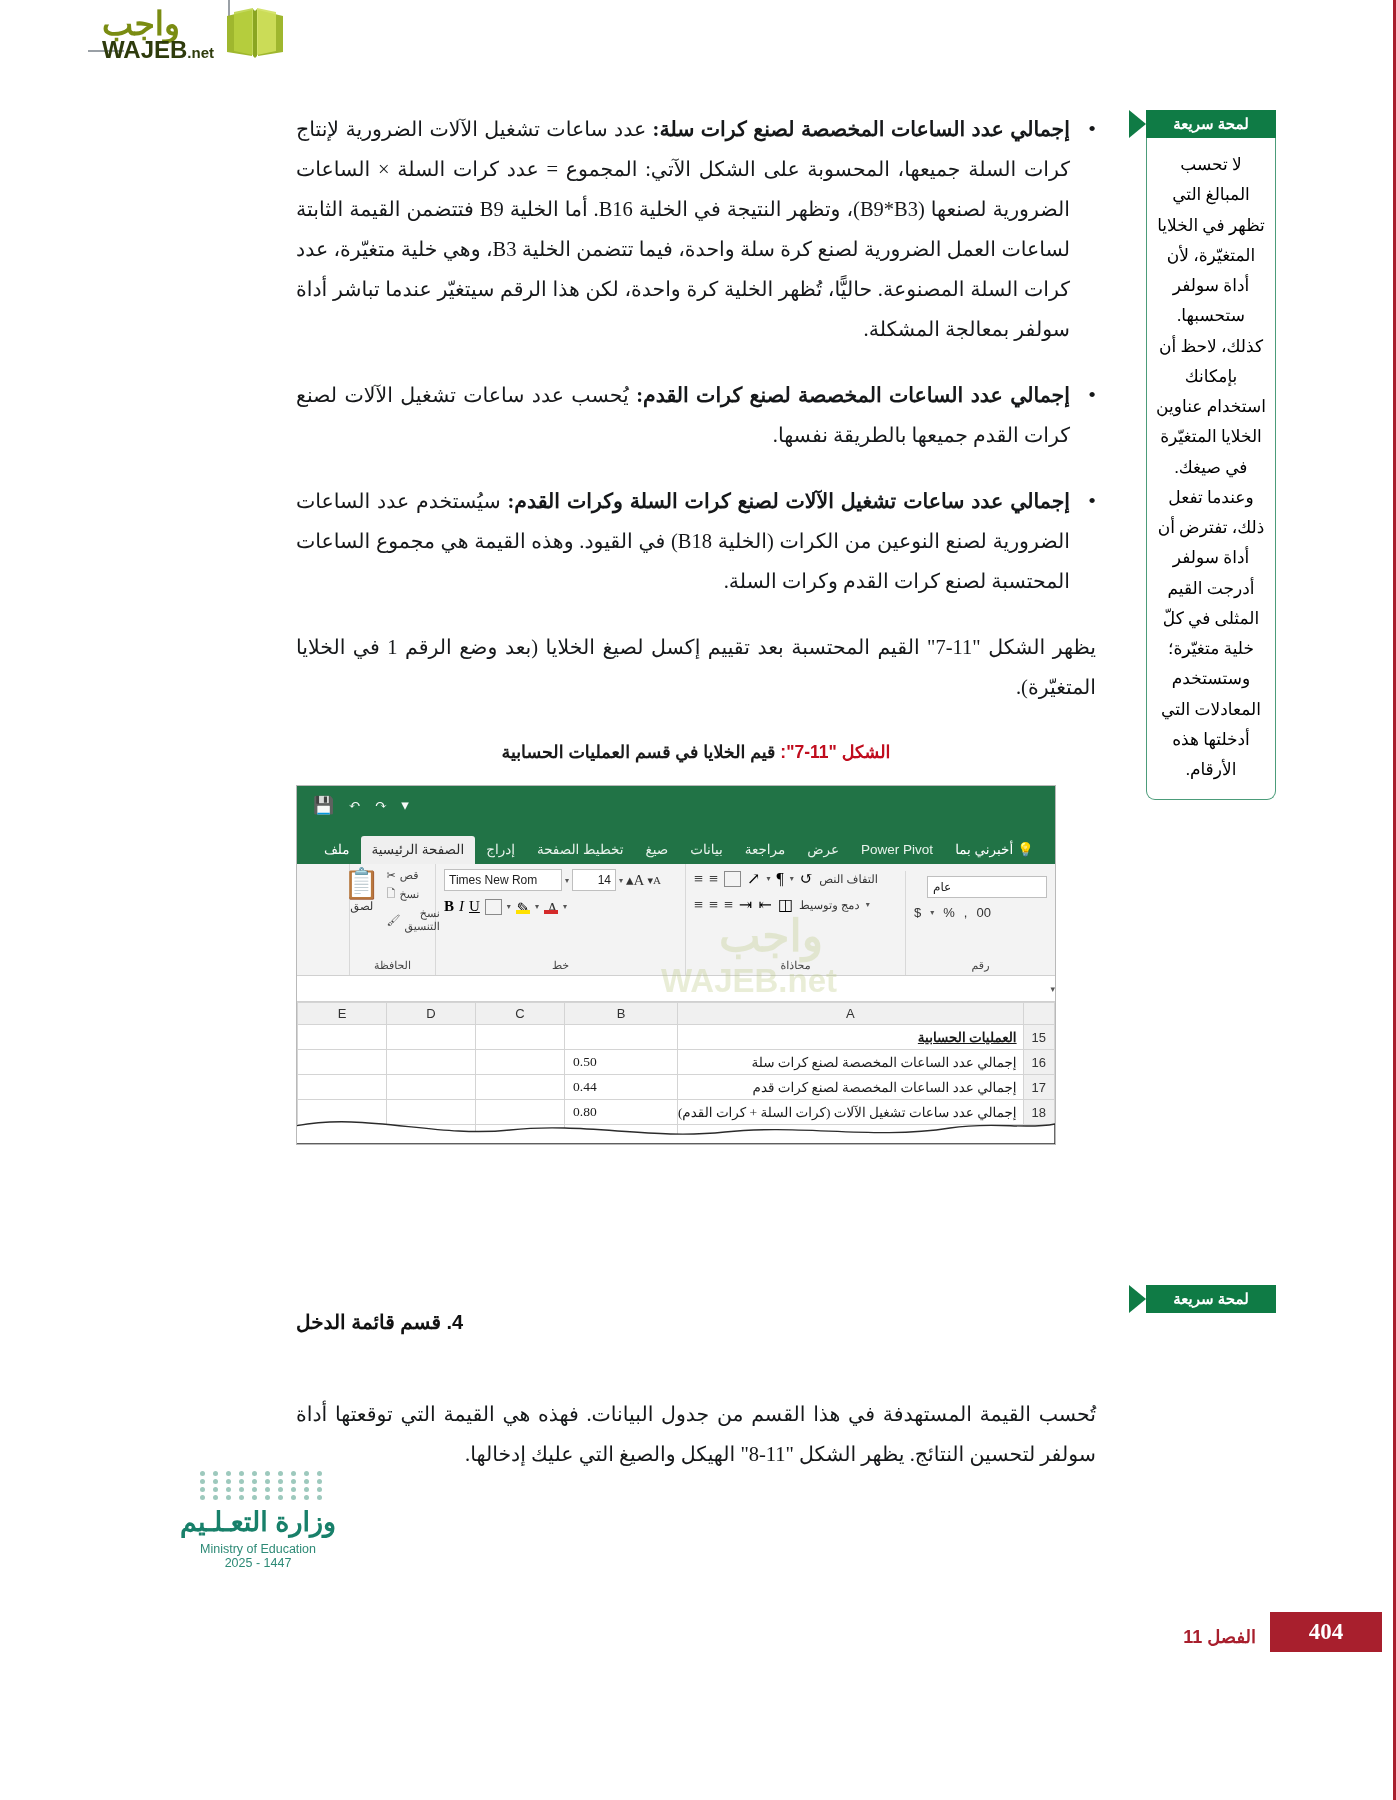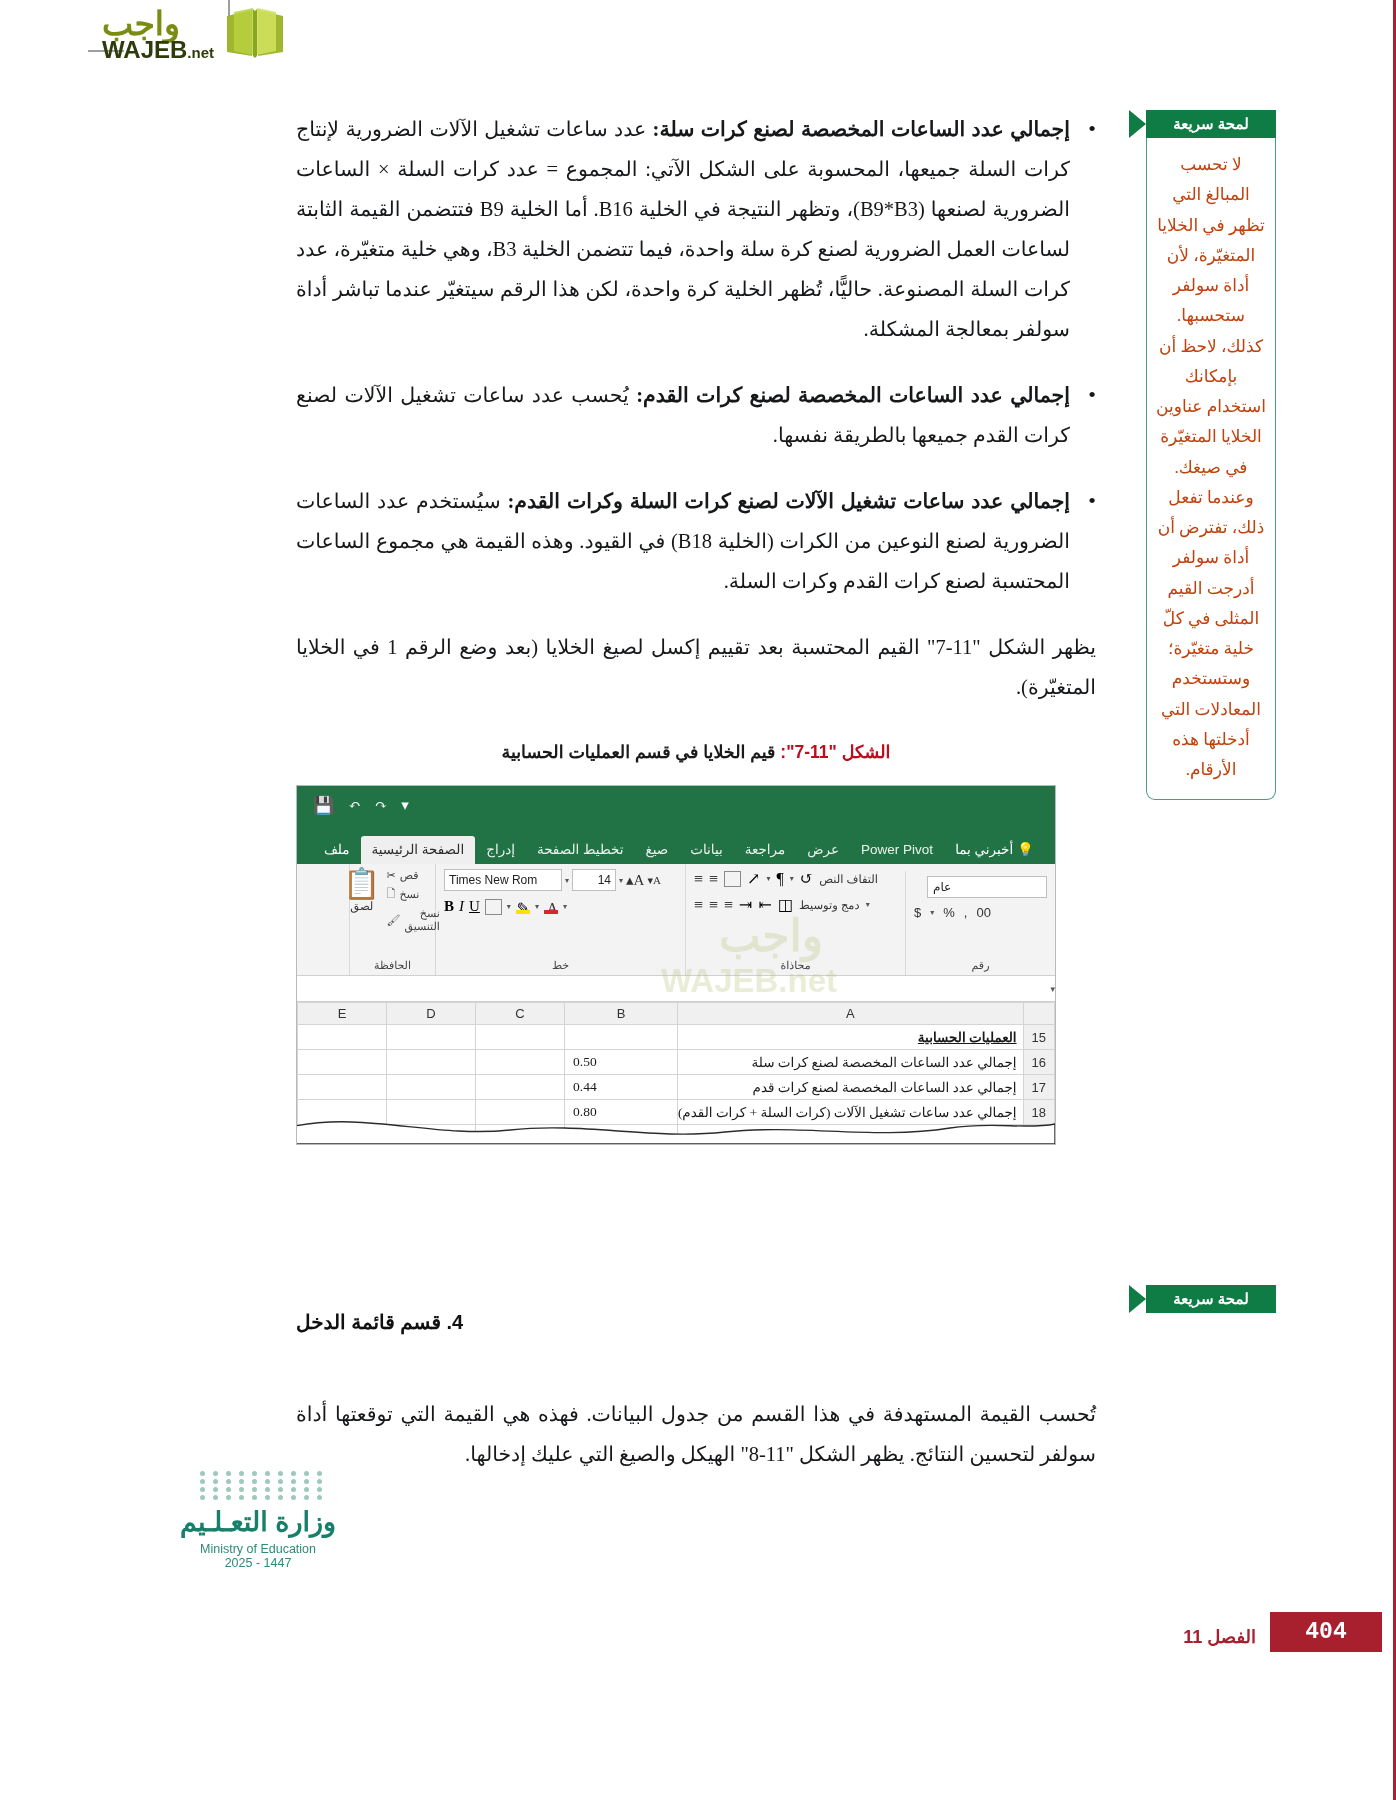--- a/index.html
+++ b/index.html
@@ -325,21 +325,21 @@
     border-bottom: 14px solid transparent;
     border-left: 17px solid #0f7b45;
   }
   .note-body {
     border: 1px solid #4c9c7a;
     border-top: none;
     border-radius: 0 0 9px 9px;
     padding: 12px 9px 14px 9px;
     font-size: 17px;
     line-height: 1.78;
-    color: #c2410c;
+    color: #000000;
     text-align: center;
   }
 
   
   .sec-head {
     position: absolute;
     top: 1310px;
     right: 340px;
     width: 760px;
     text-align: left;
@@ -389,21 +389,21 @@
   .moe-yr {
     font-family: "Liberation Sans", sans-serif;
     font-size: 12.5px; color: #2d8a76; direction: ltr;
   }
   .page-num {
     position: absolute;
     bottom: 148px; right: 14px;
     width: 112px; height: 40px;
     background: #a81f2d;
     color: #ffffff;
-    font-family: Liberation Mono, monospace;
+    font-family: Liberation Serif, serif;
     font-size: 23px;
     font-weight: bold;
     display: flex; align-items: center; justify-content: center;
   }
   .chapter-lbl {
     position: absolute;
     bottom: 152px; right: 140px;
     font-family: "Liberation Sans", sans-serif;
     font-size: 18px;
     font-weight: bold;

